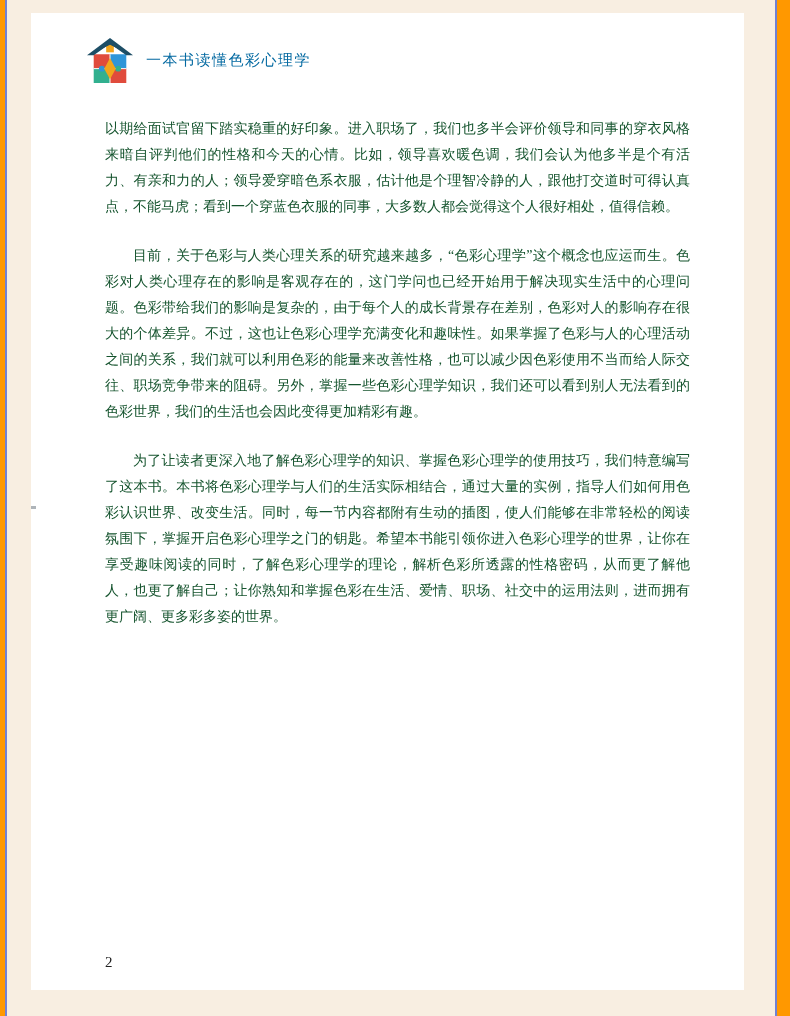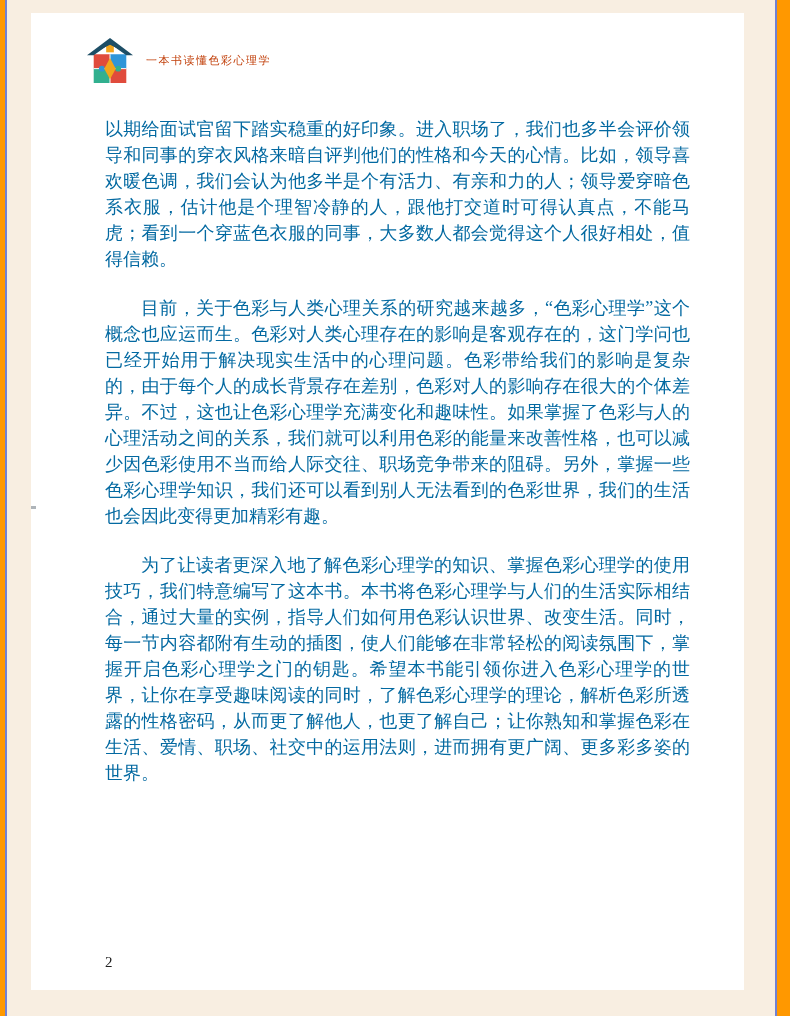--- a/index.html
+++ b/index.html
@@ -23,32 +23,32 @@
     background: #ffffff;
   }
   .brand {
     position: absolute;
     left: 56px; top: 23px;
     display: flex;
     align-items: center;
     gap: 13px;
   }
   .brand-title {
-    font-size: 11px;
-    color: #c2410c;
+    font-size: 15px;
+    color: #0369a1;
     letter-spacing: 1.5px;
     font-family: "Liberation Serif", serif;
   }
   .body-text {
     position: absolute;
     left: 74px; top: 103px;
     width: 585px;
-    font-size: 18px;
+    font-size: 14px;
     line-height: 26px;
-    color: #0369a1;
+    color: #14532d;
     text-align: justify;
     text-justify: inter-ideograph;
   }
   .body-text p { margin: 0; padding: 0; }
   .body-text p.indent { text-indent: 2em; margin-top: 23px; }
   .page-num {
     position: absolute;
     left: 74px; top: 941px;
     font-size: 15px;
     color: #1f1f1f;

